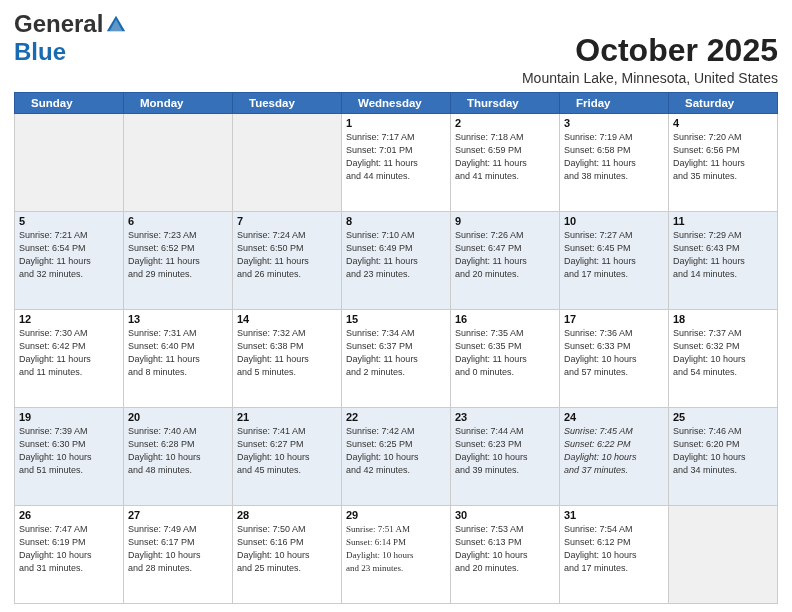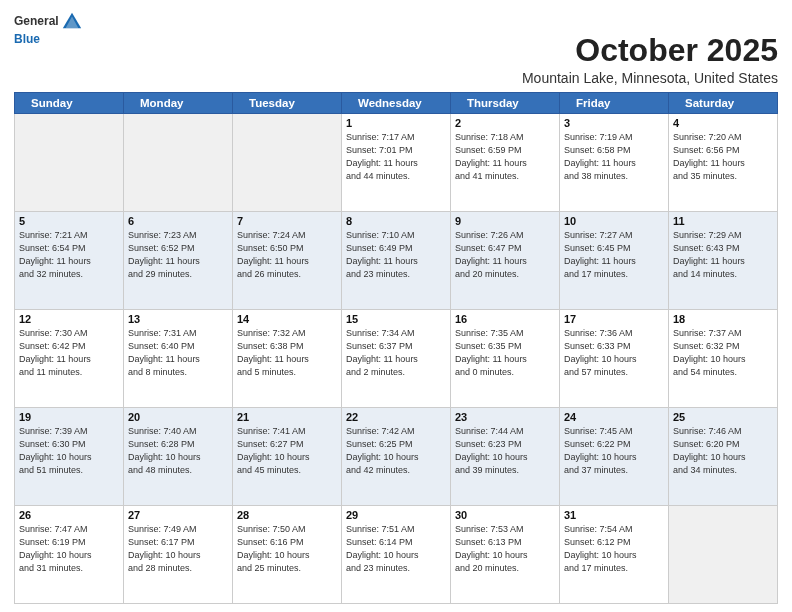--- a/index.html
+++ b/index.html
@@ -24,21 +24,21 @@
       margin-bottom: 6px;
     }
     .logo-area {
       display: flex;
       flex-direction: column;
       align-items: flex-start;
     }
     .logo-text {
       display: flex;
       align-items: center;
-      font-size: 12px;
+      font-size: 24px;
       font-weight: bold;
       color: #333;
     }
     .logo-general { color: #333; font-weight: bold; }
     .logo-blue { color: #1a6ab1; font-weight: bold; }
     .logo-icon {
       width: 22px;
       height: 22px;
       margin-left: 2px;
     }
@@ -302,21 +302,21 @@
           </td>
           <td>
             <div class="day-number">23</div>
             <div class="day-info" style="white-space: pre-line;">Sunrise: 7:44 AM
 Sunset: 6:23 PM
 Daylight: 10 hours
 and 39 minutes.</div>
           </td>
           <td>
             <div class="day-number">24</div>
-            <div class="day-info" style="white-space: pre-line;">Sunrise: 7:45 AM
+            <div class="day-info" style="white-space: pre-line; font-style: italic;">Sunrise: 7:45 AM
 Sunset: 6:22 PM
 Daylight: 10 hours
 and 37 minutes.</div>
           </td>
           <td>
             <div class="day-number">25</div>
             <div class="day-info" style="white-space: pre-line;">Sunrise: 7:46 AM
 Sunset: 6:20 PM
 Daylight: 10 hours
 and 34 minutes.</div>
@@ -339,21 +339,21 @@
           </td>
           <td>
             <div class="day-number">28</div>
             <div class="day-info" style="white-space: pre-line;">Sunrise: 7:50 AM
 Sunset: 6:16 PM
 Daylight: 10 hours
 and 25 minutes.</div>
           </td>
           <td>
             <div class="day-number">29</div>
-            <div class="day-info" style="white-space: pre-line;">Sunrise: 7:51 AM
+            <div class="day-info" style="white-space: pre-line; font-family: Liberation Serif, serif;">Sunrise: 7:51 AM
 Sunset: 6:14 PM
 Daylight: 10 hours
 and 23 minutes.</div>
           </td>
           <td>
             <div class="day-number">30</div>
             <div class="day-info" style="white-space: pre-line;">Sunrise: 7:53 AM
 Sunset: 6:13 PM
 Daylight: 10 hours
 and 20 minutes.</div>

